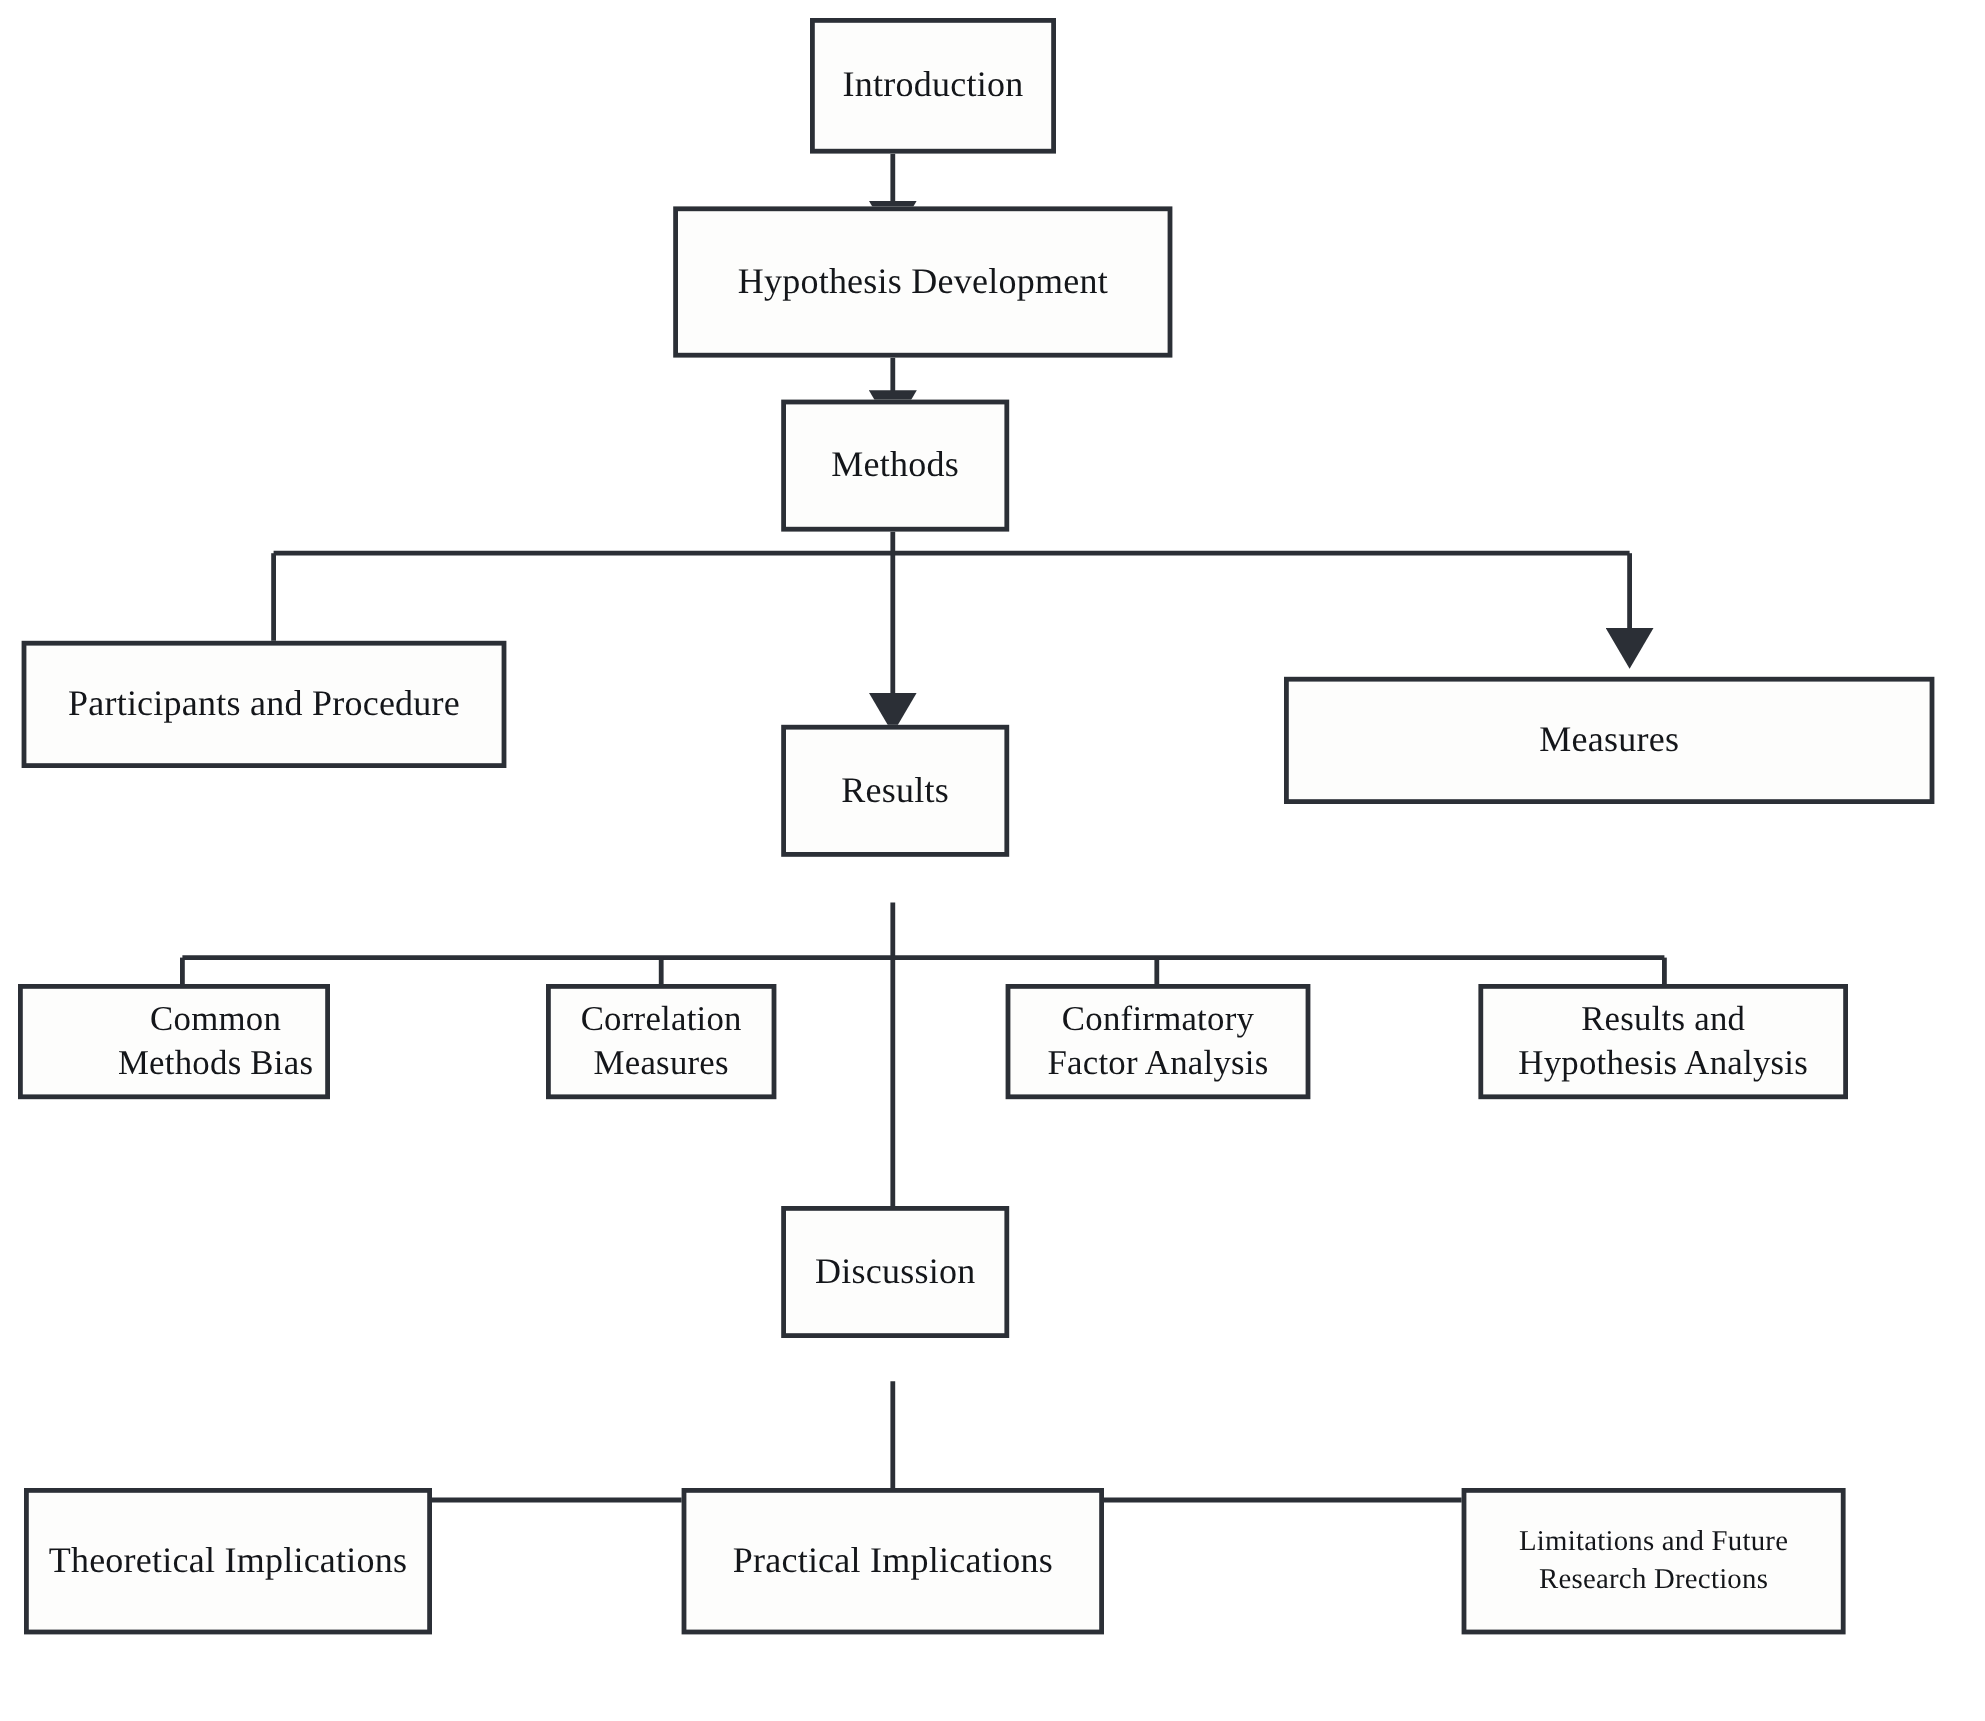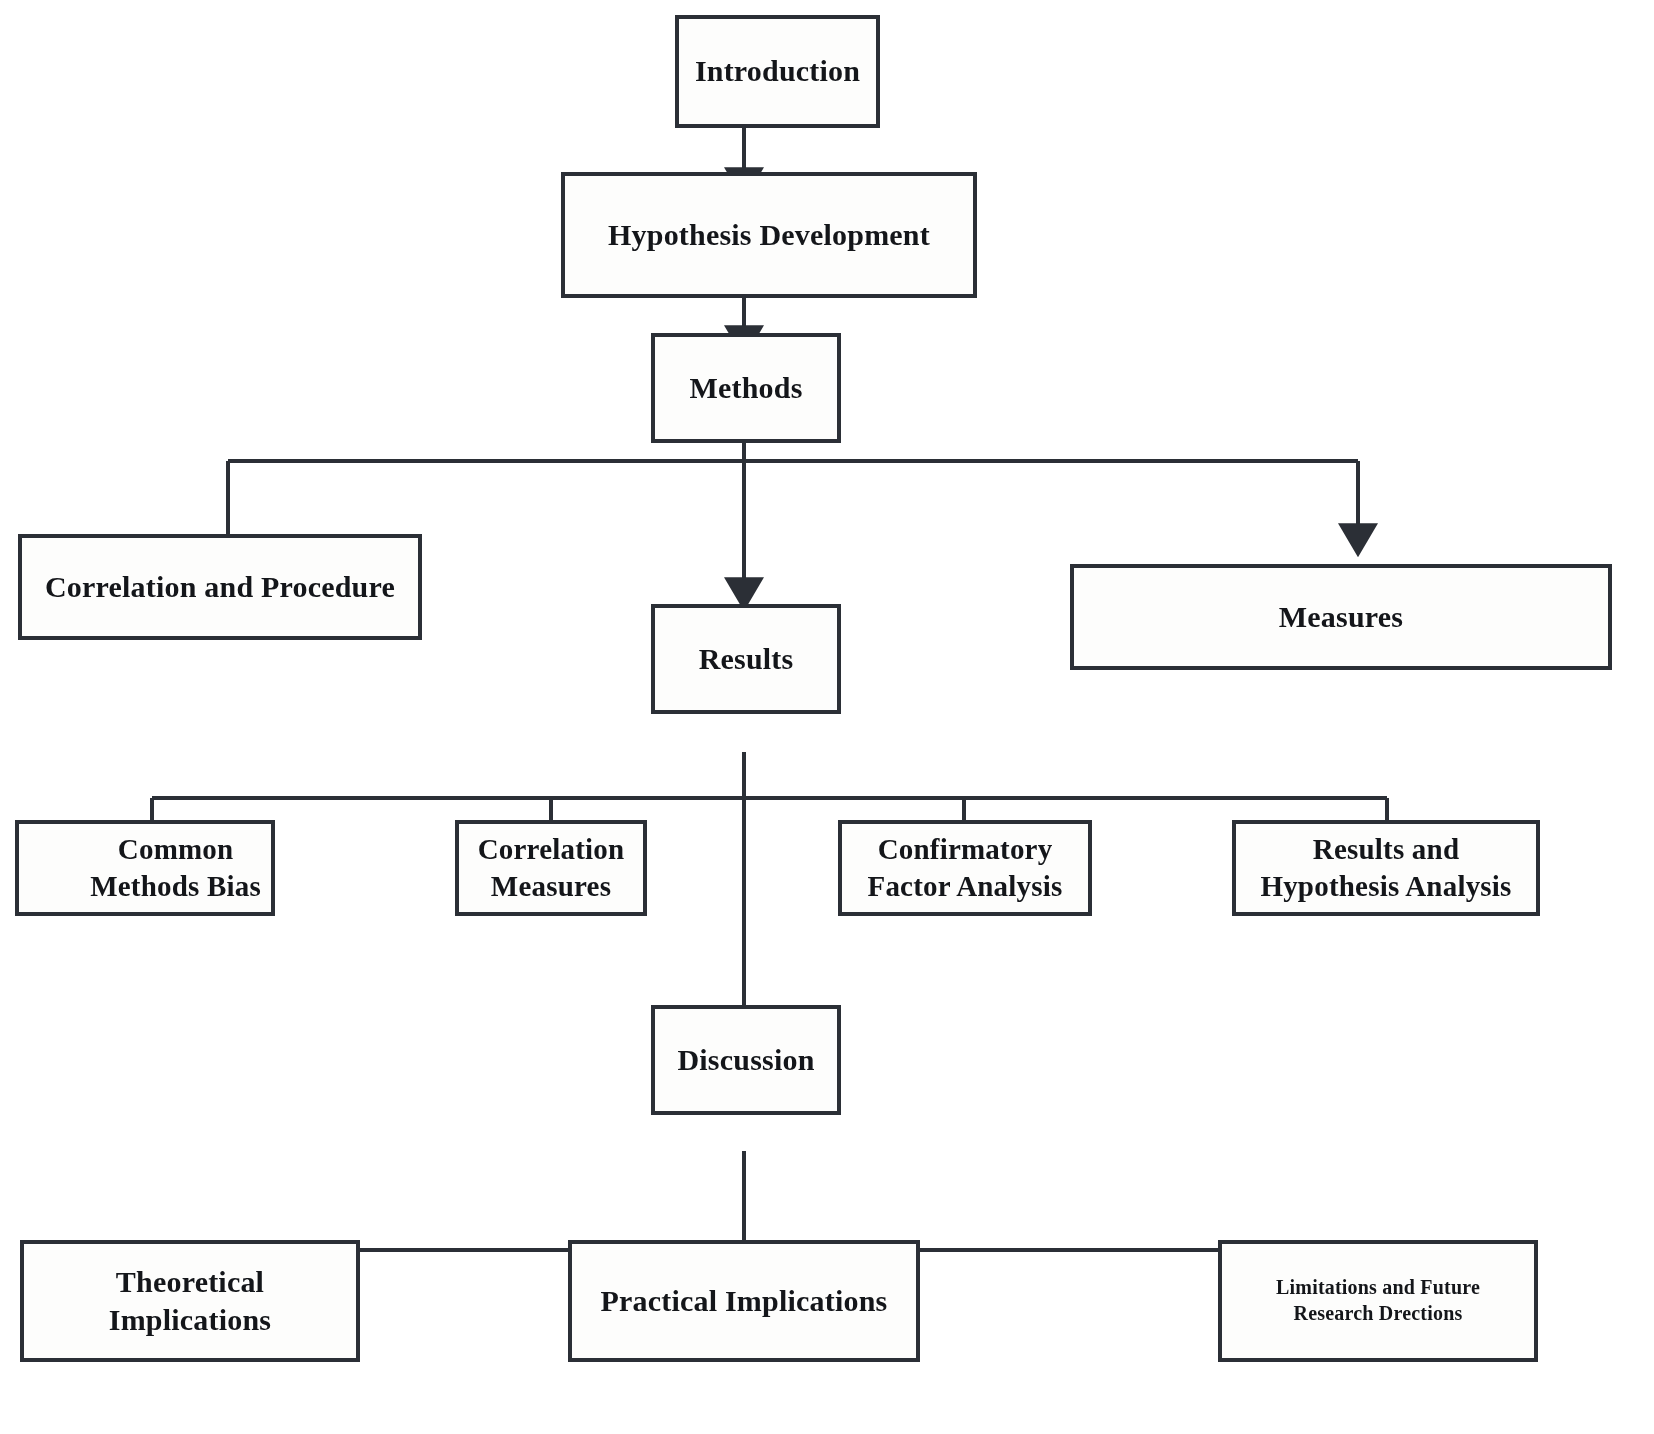--- a/index.html
+++ b/index.html
@@ -26,33 +26,33 @@
   .node {
     position: absolute;
     box-sizing: border-box;
     border: 4px solid #2b2f36;
     background: #fdfdfc;
     display: flex;
     align-items: center;
     justify-content: center;
     text-align: center;
     color: #14161a;
-    font-weight: bold;
+    font-weight: normal;
     line-height: 1.28;
     letter-spacing: 0.2px;
     z-index: 2;
   }
   .node .lbl {
     display: block;
     padding: 0 10px;
     white-space: pre-line;
   }
   .fs-30 { font-size: 30px; }
   .fs-29 { font-size: 29px; }
-  .fs-28 { font-size: 20px; }
+  .fs-28 { font-size: 24px; }
 </style>
 </head>
 <body>
 
 <div id="canvas">
 
   <svg id="edges" viewBox="0 0 1654 1434" width="1654" height="1434" xmlns="http://www.w3.org/2000/svg">
     <defs>
       <marker id="arrowhead" markerWidth="11" markerHeight="10" refX="1.2" refY="5" orient="auto" markerUnits="strokeWidth">
         <path d="M0,0 L0,10 L8.5,5 z" fill="#2b2f36"></path>
@@ -93,21 +93,21 @@
 
   <div class="node fs-30" style="left:561px; top:172px; width:416px; height:126px;">
     <span class="lbl">Hypothesis Development</span>
   </div>
 
   <div class="node fs-30" style="left:651px; top:333px; width:190px; height:110px;">
     <span class="lbl">Methods</span>
   </div>
 
   <div class="node fs-30" style="left:18px; top:534px; width:404px; height:106px;">
-    <span class="lbl">Correlation and Procedure</span>
+    <span class="lbl">Participants and Procedure</span>
   </div>
 
   <div class="node fs-30" style="left:651px; top:604px; width:190px; height:110px;">
     <span class="lbl">Results</span>
   </div>
 
   <div class="node fs-30" style="left:1070px; top:564px; width:542px; height:106px;">
     <span class="lbl">Measures</span>
   </div>
 

